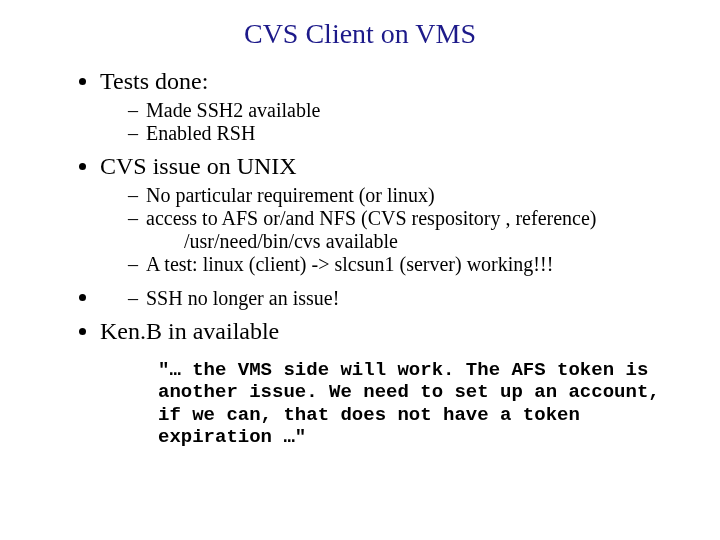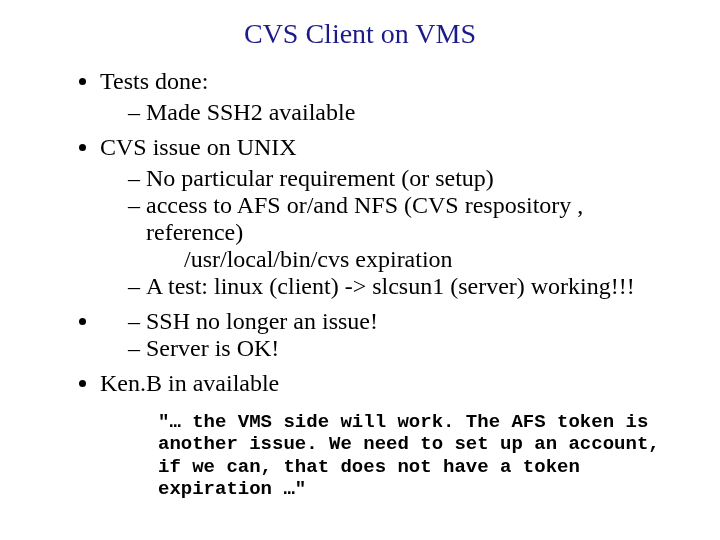--- a/index.html
+++ b/index.html
@@ -32,21 +32,21 @@
     padding-left: 56px;
     font-size: 24px;
   }
   ul.top > li {
     margin-bottom: 2px;
   }
   ul.sub {
     list-style: none;
     margin: 4px 0 8px 0;
     padding-left: 28px;
-    font-size: 24px;
+    font-size: 20px;
   }
   ul.sub > li {
     margin-bottom: 0px;
     position: relative;
     padding-left: 18px;
   }
   ul.sub > li::before {
     content: "–";
     position: absolute;
     left: 0;
@@ -69,39 +69,39 @@
 <body>
 
 <div class="slide">
   <h1 class="title">CVS Client on VMS</h1>
 
   <ul class="top">
     <li>
       <span>Tests done:</span>
       <ul class="sub">
         <li><span>Made SSH2 available</span></li>
+        <li><span>Enabled RSH</span></li>
       </ul>
     </li>
 
     <li>
       <span>CVS issue on UNIX</span>
       <ul class="sub">
-        <li><span>No particular requirement (or setup)</span></li>
+        <li><span>No particular requirement (or linux)</span></li>
         <li>
           <span>access to AFS or/and NFS  (CVS respository ,  reference)</span>
-          <span class="indent-line">/usr/local/bin/cvs expiration</span>
+          <span class="indent-line">/usr/need/bin/cvs available</span>
         </li>
         <li><span>A test: linux (client) -&gt; slcsun1 (server) working!!!</span></li>
       </ul>
     </li>
 
     <li>
       <ul class="sub">
         <li><span>SSH no longer an issue!</span></li>
-        <li><span>Server is OK!</span></li>
       </ul>
     </li>
 
     <li>
       <span>Ken.B in available</span>
     </li>
   </ul>
 
   <div class="quote">"… the VMS side will work. The AFS token is another issue.  We need to set up an account, if we can, that does not have a token expiration …"</div>
 </div>

